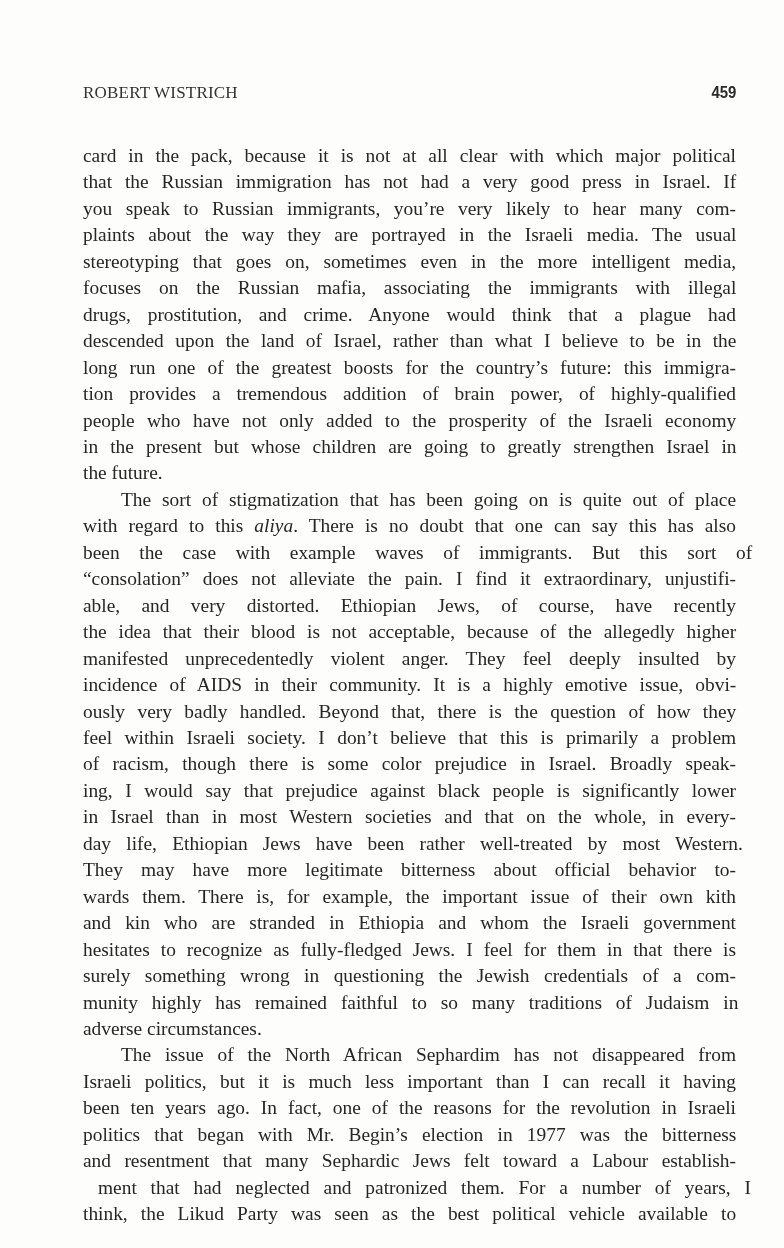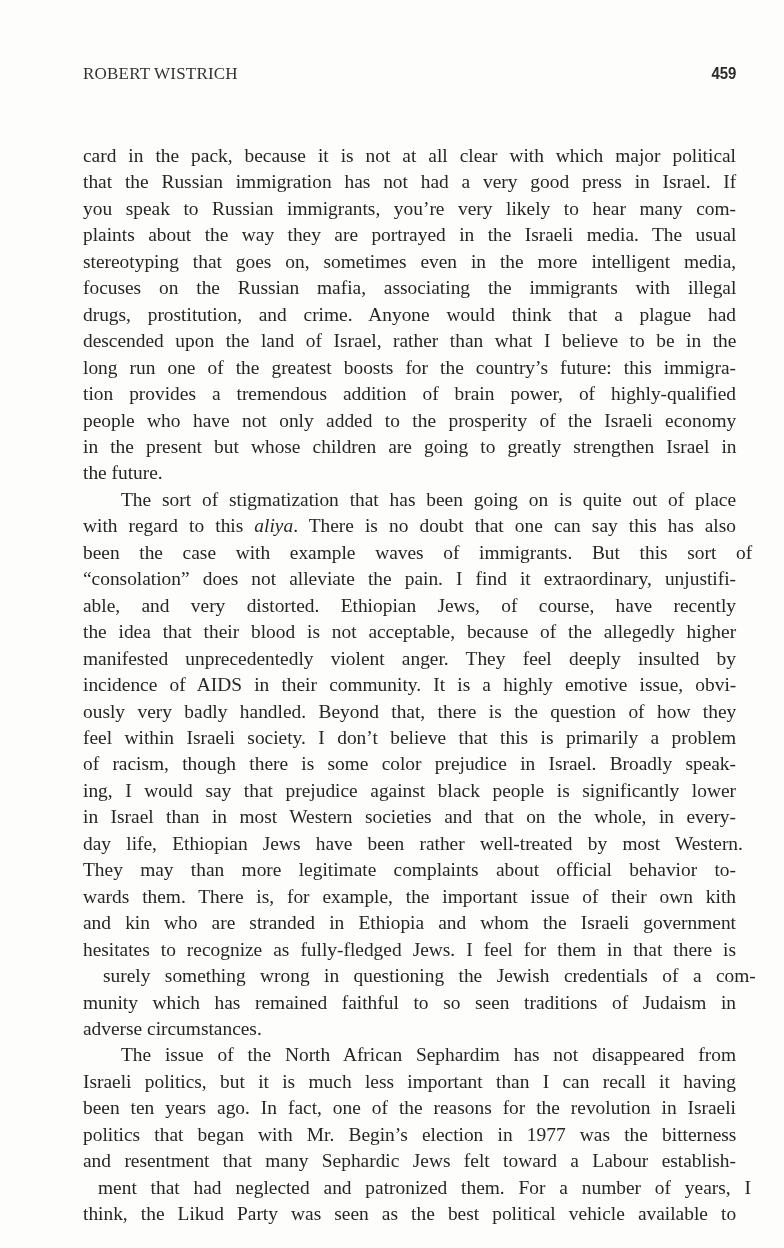--- a/index.html
+++ b/index.html
@@ -9,21 +9,21 @@
     }
     body {
       width: 784px;
       height: 1248px;
       position: relative;
       overflow: hidden;
       color: #2a2a2a;
     }
     .running-head {
       position: absolute;
-      top: 64px;
+      top: 83px;
       left: 83px;
       width: 653px;
       height: 24px;
       display: flex;
       justify-content: space-between;
       align-items: baseline;
     }
     .running-title {
       font-family: "Liberation Serif", serif;
       font-size: 17px;
@@ -97,26 +97,26 @@
     <span class="line" style="display: block; word-spacing: 16.4444px;">able, and very distorted. Ethiopian Jews, of course, have recently</span>
     <span class="line" style="display: block; word-spacing: 7px;">the idea that their blood is not acceptable, because of the allegedly higher</span>
     <span class="line" style="display: block; word-spacing: 12.375px;">manifested unprecedentedly violent anger. They feel deeply insulted by</span>
     <span class="line" style="display: block; word-spacing: 7.33333px;">incidence of AIDS in their community. It is a highly emotive issue, obvi-</span>
     <span class="line" style="display: block; word-spacing: 7.58333px;">ously very badly handled. Beyond that, there is the question of how they</span>
     <span class="line" style="display: block; word-spacing: 7.58333px;">feel within Israeli society. I don’t believe that this is primarily a problem</span>
     <span class="line" style="display: block; word-spacing: 8.36364px;">of racism, though there is some color prejudice in Israel. Broadly speak-</span>
     <span class="line" style="display: block; word-spacing: 7.72727px;">ing, I would say that prejudice against black people is significantly lower</span>
     <span class="line" style="display: block; word-spacing: 7.61538px;">in Israel than in most Western societies and that on the whole, in every-</span>
     <span class="line" style="display: block; word-spacing: 10.4px;">day life, Ethiopian Jews have been rather well-treated by most Western.</span>
-    <span class="line" style="display: block; word-spacing: 12.1111px;">They may than more legitimate complaints about official behavior to-</span>
+    <span class="line" style="display: block; word-spacing: 12.1111px;">They may have more legitimate bitterness about official behavior to-</span>
     <span class="line" style="display: block; word-spacing: 8px;">wards them. There is, for example, the important issue of their own kith</span>
     <span class="line" style="display: block; word-spacing: 9.27273px;">and kin who are stranded in Ethiopia and whom the Israeli government</span>
     <span class="line" style="display: block; word-spacing: 6.15385px;">hesitates to recognize as fully-fledged Jews. I feel for them in that there is</span>
-    <span class="line" style="display: block; word-spacing: 9.6px; margin-left: 20px;">surely something wrong in questioning the Jewish credentials of a com-</span>
-    <span class="line" style="display: block; word-spacing: 9px;">munity which has remained faithful to so seen traditions of Judaism in</span>
+    <span class="line" style="display: block; word-spacing: 9.6px;">surely something wrong in questioning the Jewish credentials of a com-</span>
+    <span class="line" style="display: block; word-spacing: 9px;">munity highly has remained faithful to so many traditions of Judaism in</span>
     <span class="line last">adverse circumstances.</span>
   </div>
 
   <div>
     <span class="line first-indent" style="display: block; word-spacing: 8.9px;">The issue of the North African Sephardim has not disappeared from</span>
     <span class="line" style="display: block; word-spacing: 8.46154px;">Israeli politics, but it is much less important than I can recall it having</span>
     <span class="line" style="display: block; word-spacing: 6.07143px;">been ten years ago. In fact, one of the reasons for the revolution in Israeli</span>
     <span class="line" style="display: block; word-spacing: 9.36364px;">politics that began with Mr. Begin’s election in 1977 was the bitterness</span>
     <span class="line" style="display: block; word-spacing: 8.5px;">and resentment that many Sephardic Jews felt toward a Labour establish-</span>
     <span class="line" style="display: block; word-spacing: 9px; margin-left: 15px;">ment that had neglected and patronized them. For a number of years, I</span>

